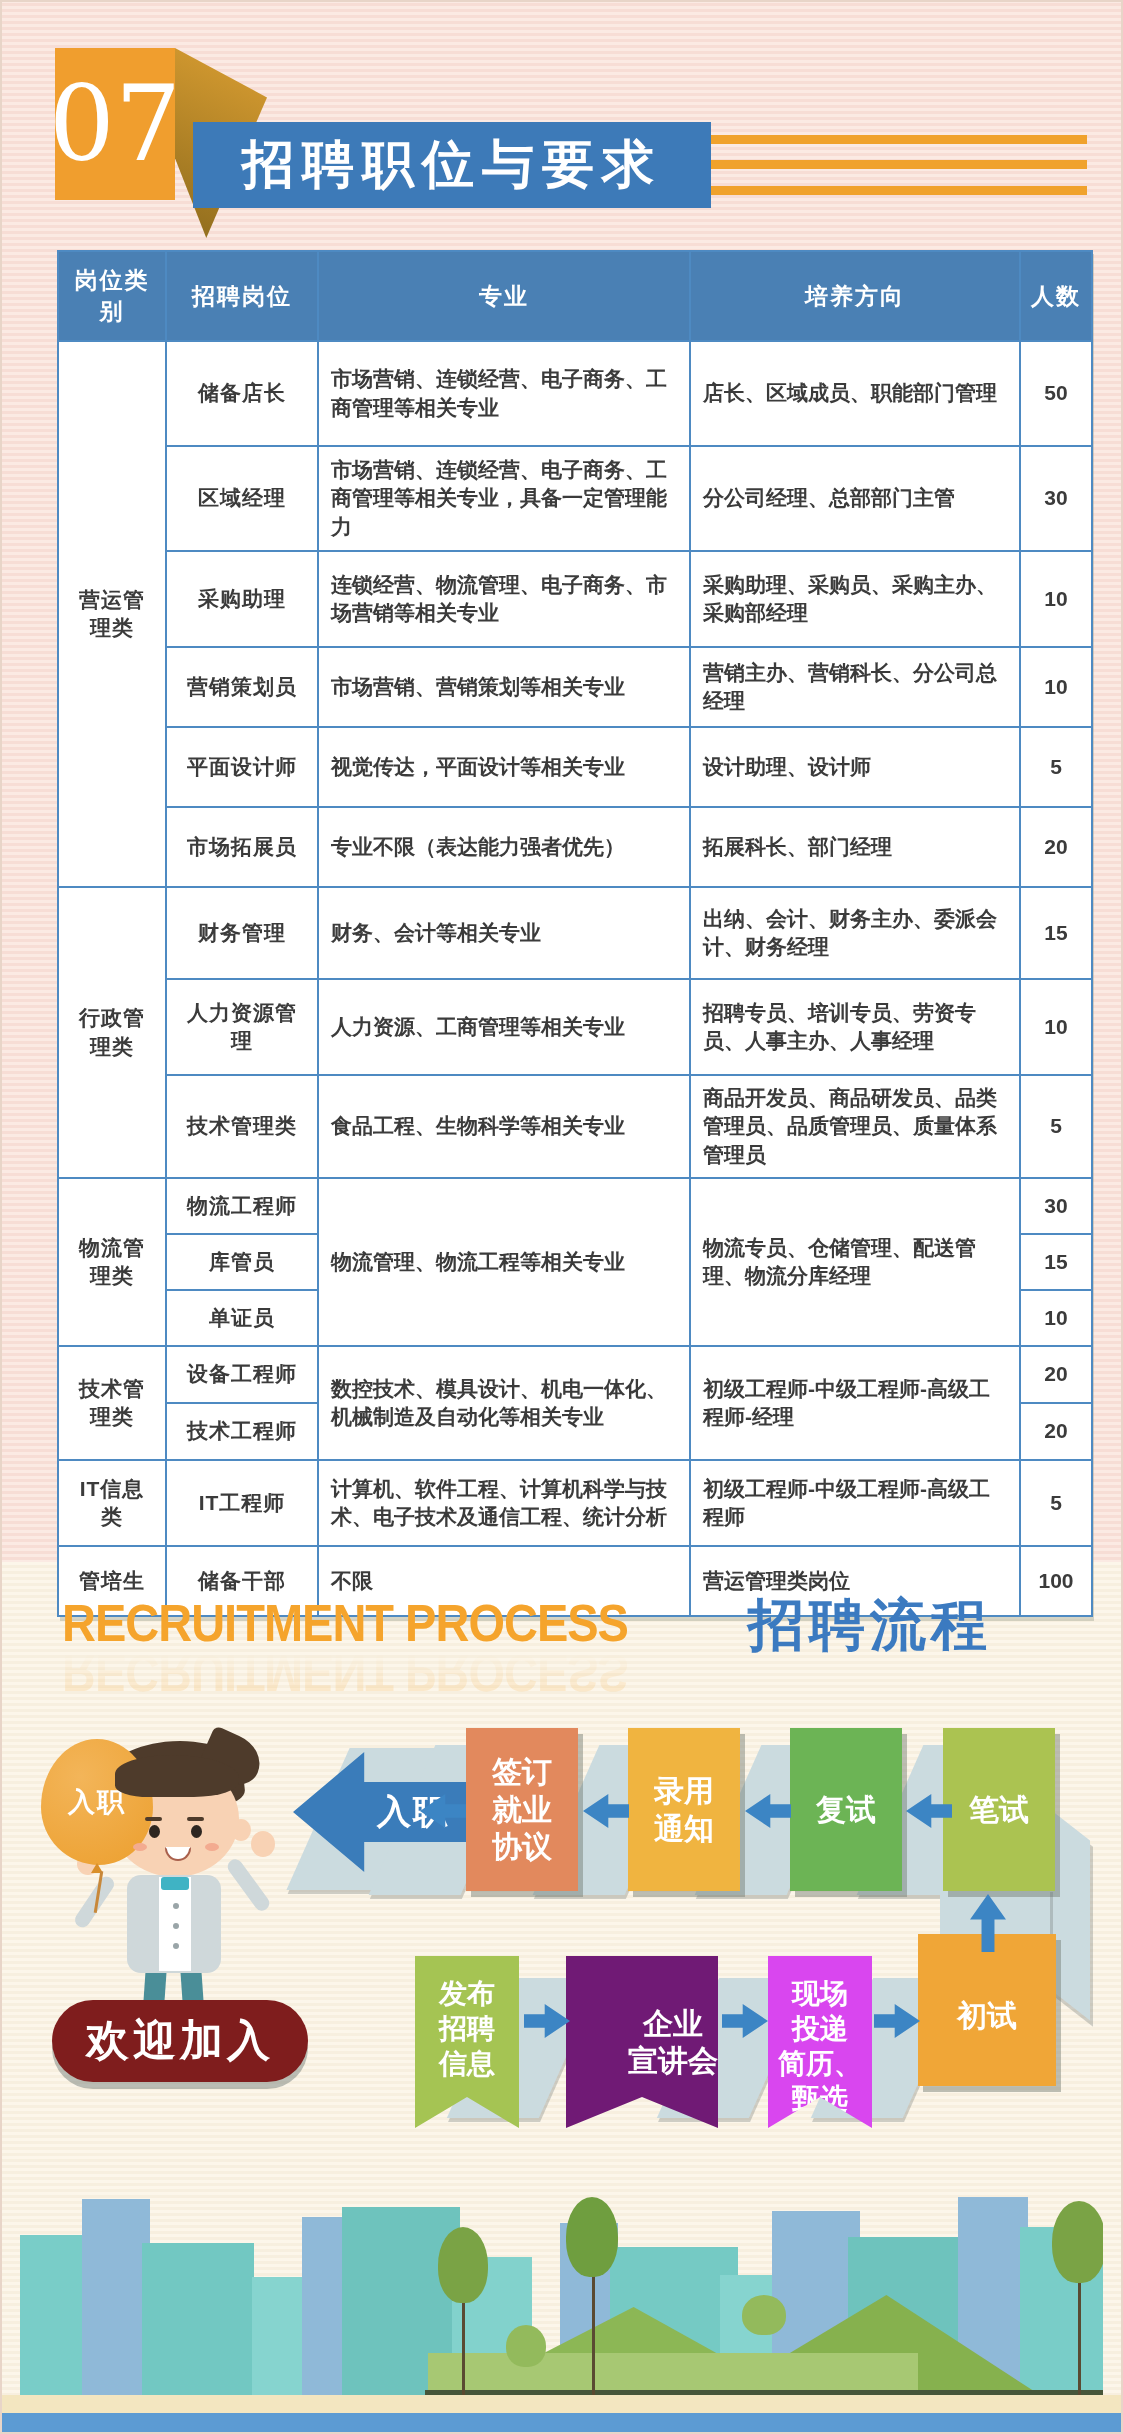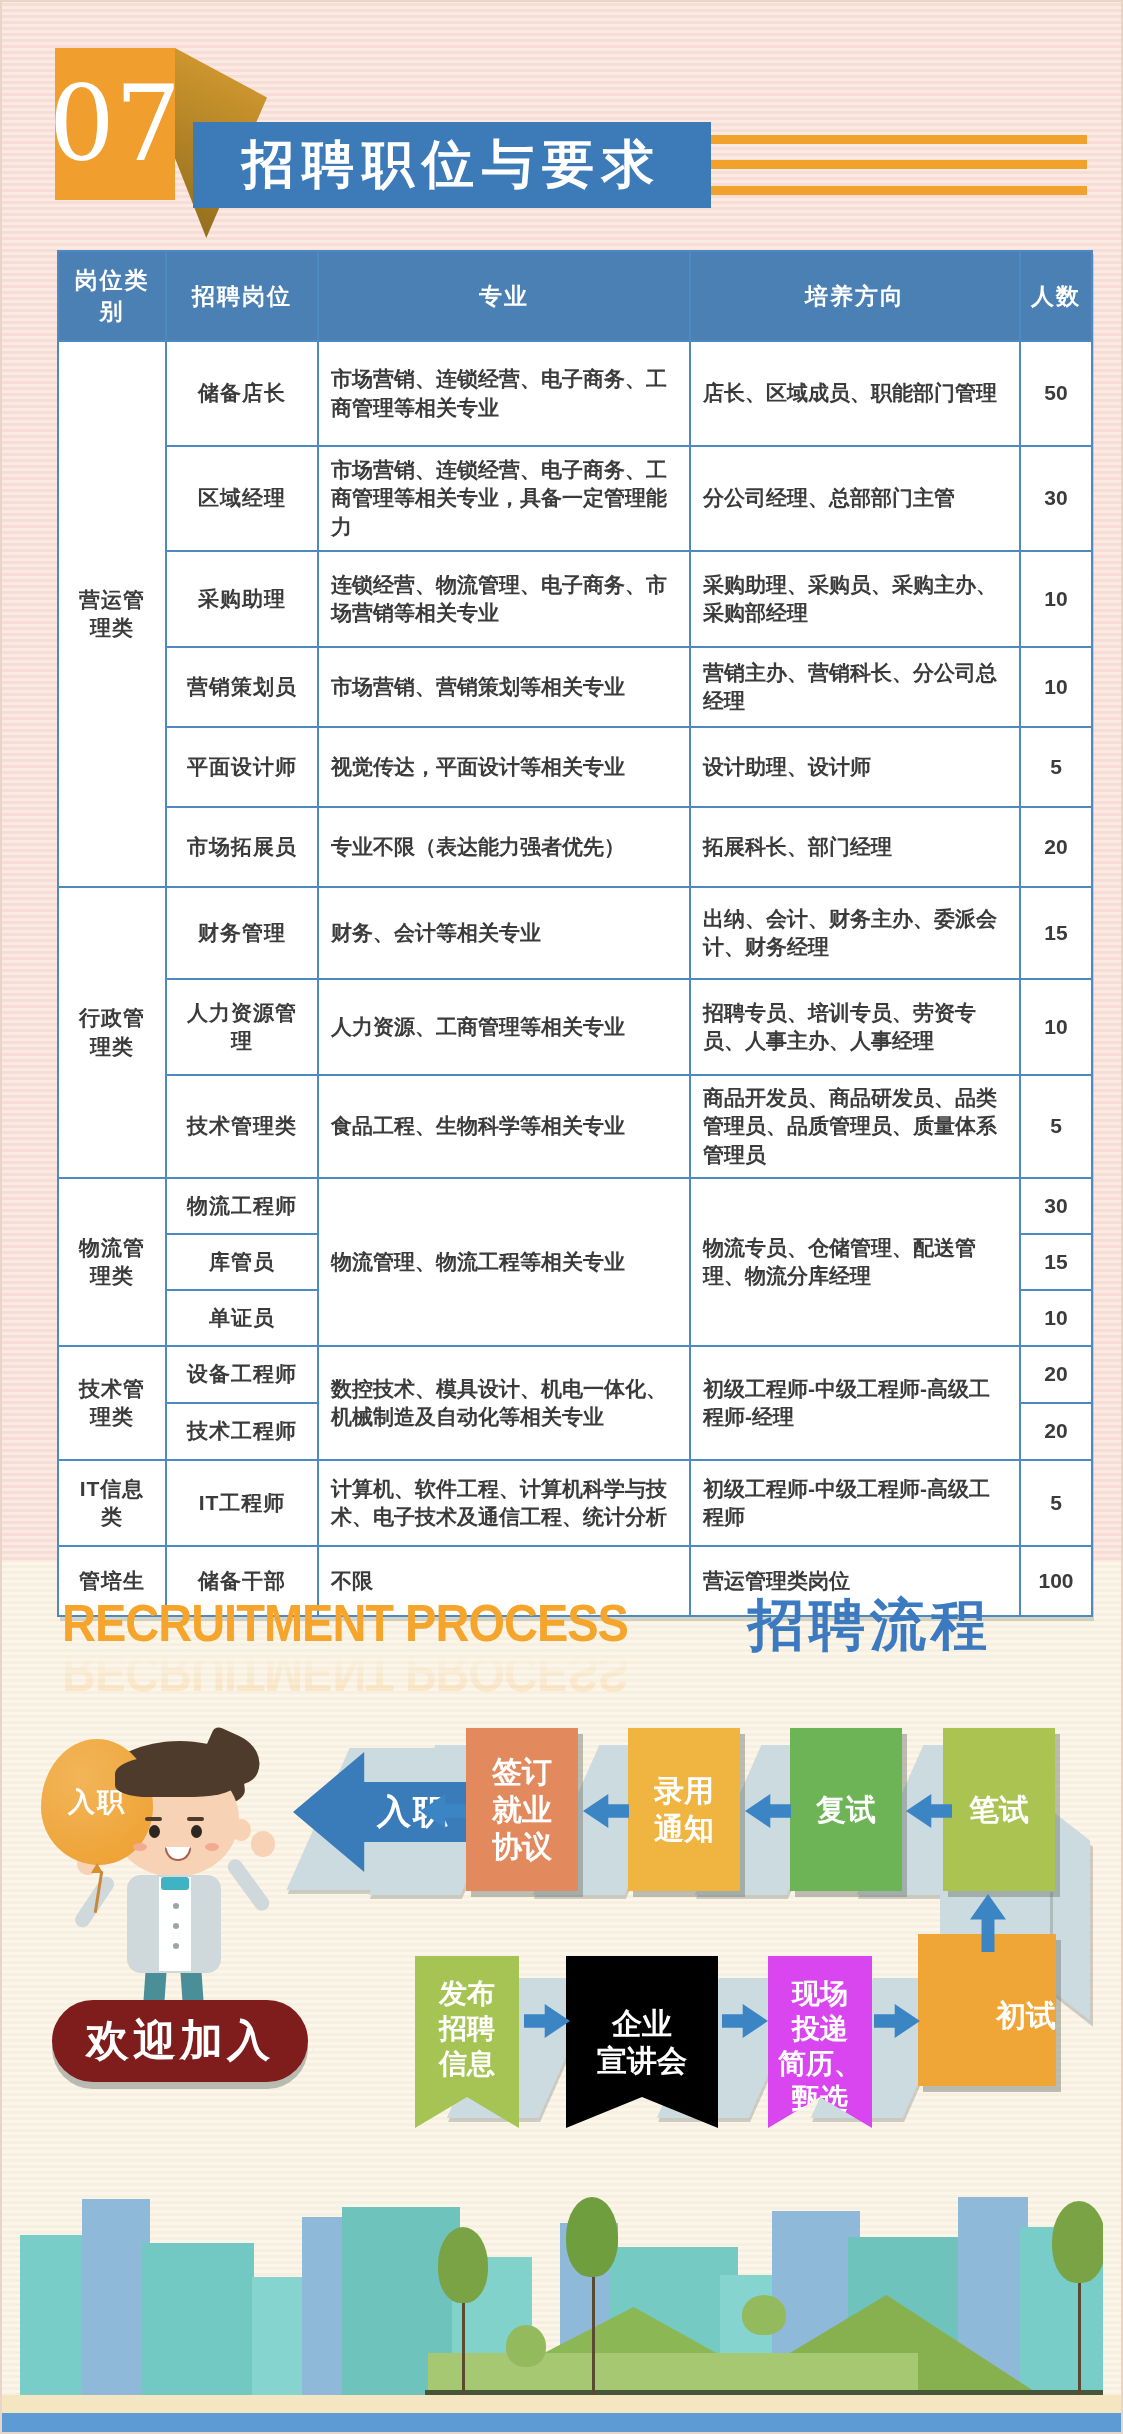--- a/index.html
+++ b/index.html
@@ -93,21 +93,21 @@
     color:#ffffff; font-weight:bold; text-align:center; white-space:pre-line; line-height:1.25;
   }
   .step-top { width:112px; height:163px; top:1728px; font-size:30px;
     box-shadow:5px 6px 0 rgba(110,120,110,.45); }
   .step-bot { width:104px; height:172px; top:1956px; font-size:28px;
     clip-path:polygon(0 0,100% 0,100% 100%,50% 82%,0 100%);
     filter:drop-shadow(5px 5px 0 rgba(110,120,110,.45));
     align-items:flex-start; padding-top:20px; }
   .step-bot.wide { width:152px; font-size:30px; align-items:center; padding-top:0; }
   .step-rect { clip-path:none; align-items:center; padding-top:12px;
-    filter:none; box-shadow:5px 6px 0 rgba(110,120,110,.45);justify-content:flex-end; }
+    filter:none; box-shadow:5px 6px 0 rgba(110,120,110,.45); }
   .arrow { position:absolute; background:#3c85c4; z-index:3; }
   .arr-left { width:46px; height:34px; top:1794px;
     clip-path:polygon(0 50%,55% 0,55% 30%,100% 30%,100% 70%,55% 70%,55% 100%); }
   .arr-right { width:46px; height:34px; top:2004px;
     clip-path:polygon(100% 50%,45% 0,45% 30%,0 30%,0 70%,45% 70%,45% 100%); }
   .arr-up { left:970px; top:1894px; width:36px; height:58px;
     clip-path:polygon(50% 0,100% 44%,68% 44%,68% 100%,32% 100%,32% 44%,0 44%); }
   .big-arrow {
     position:absolute; left:293px; top:1752px; width:178px; height:120px; z-index:2;
     clip-path:polygon(0 50%,40% 0,40% 25%,100% 25%,100% 75%,40% 75%,40% 100%);
@@ -354,21 +354,21 @@
 </div>
 
 <div class="arrow arr-up"></div>
 
 <div class="step step-bot" style="left: 415px; background: rgb(165, 196, 83);">
   <span>发布
 招聘
 信息</span>
 </div>
 <div class="arrow arr-right" style="left:524px;"></div>
-<div class="step step-bot wide" style="left: 566px; background: #000000;">
+<div class="step step-bot wide" style="left: 566px; background: #701a75; justify-content: flex-end;">
   <span>企业
 宣讲会</span>
 </div>
 <div class="arrow arr-right" style="left:722px;"></div>
 <div class="step step-bot" style="left: 768px; background: #d946ef; font-family: Liberation Serif, serif;">
   <span>现场
 投递
 简历、
 甄选</span>
 </div>

